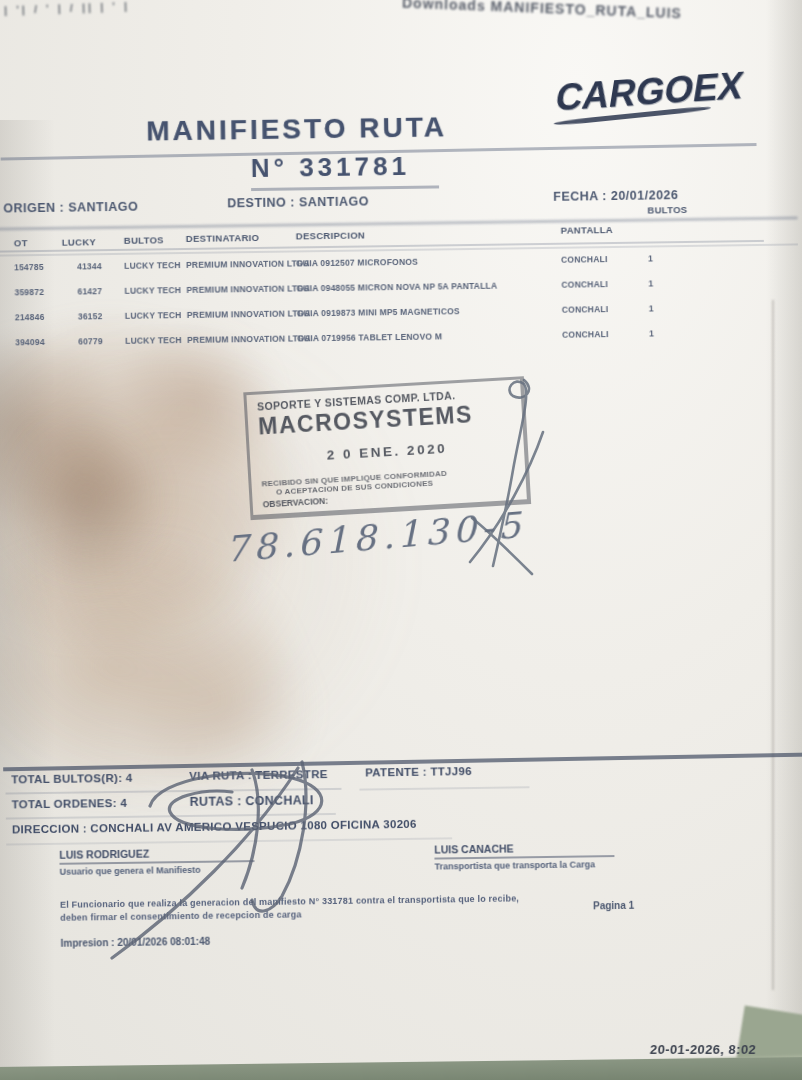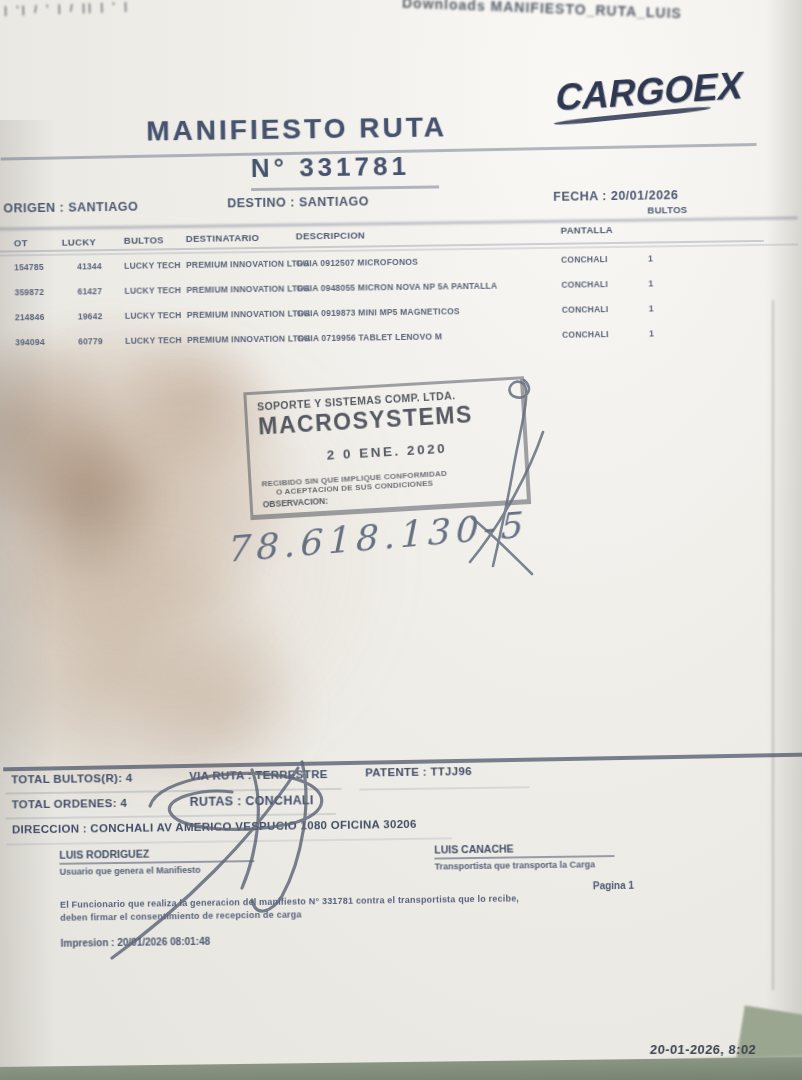--- a/index.html
+++ b/index.html
@@ -157,21 +157,21 @@
     <span class="c-ot">359872</span>
     <span class="c-guia">61427</span>
     <span class="c-cli">LUCKY TECH</span>
     <span class="c-des">PREMIUM INNOVATION LTDA</span>
     <span class="c-dsc">GUIA 0948055 MICRON NOVA NP 5A PANTALLA</span>
     <span class="c-dst">CONCHALI</span>
     <span class="c-bul">1</span>
   </div>
   <div class="abs trow" style="top:307px;">
     <span class="c-ot">214846</span>
-    <span class="c-guia">19642</span>
+    <span class="c-guia">36152</span>
     <span class="c-cli">LUCKY TECH</span>
     <span class="c-des">PREMIUM INNOVATION LTDA</span>
     <span class="c-dsc">GUIA 0919873 MINI MP5 MAGNETICOS</span>
     <span class="c-dst">CONCHALI</span>
     <span class="c-bul">1</span>
   </div>
   <div class="abs trow" style="top:332px;">
     <span class="c-ot">394094</span>
     <span class="c-guia">60779</span>
     <span class="c-cli">LUCKY TECH</span>
@@ -205,21 +205,21 @@
   <div class="abs rule u3"></div>
 
   <div class="abs sig-name" style="left:55px;top:844px;width:195px;">LUIS  RODRIGUEZ</div>
   <div class="abs sig-role" style="left:55px;top:862px;">Usuario que genera el Manifiesto</div>
   <div class="abs sig-name" style="left:430px;top:844px;width:180px;">LUIS CANACHE</div>
   <div class="abs sig-role" style="left:430px;top:862px;">Transportista que transporta la Carga</div>
 
   <div class="abs legal" style="left:55px;top:895px;">El Funcionario que realiza la generacion del manifiesto N° 331781 contra el transportista que lo recibe,</div>
   <div class="abs legal" style="left:55px;top:908px;">deben firmar el consentimiento de recepcion de carga</div>
   <div class="abs pfoot" style="left:55px;top:933px;">Impresion : 20/01/2026 08:01:48</div>
-  <div class="abs pfoot" style="left:588px;top:883px;">Pagina 1</div>
+  <div class="abs pfoot" style="left:588px;top:903px;">Pagina 1</div>
 </div>
 
 <svg class="sigsvg" width="802" height="1080" viewBox="0 0 802 1080">
 
   <g stroke="#66707f" stroke-width="2.6" fill="none" opacity="0.85" stroke-linecap="round">
     <path d="M524 380 C 536 390, 524 402, 513 396 C 504 390, 514 376, 524 384 C 531 393, 520 430, 513 470 C 507 505, 499 540, 493 566"></path>
     <path d="M543 432 C 530 470, 503 522, 470 562"></path>
     <path d="M472 518 C 492 534, 512 554, 532 574"></path>
   </g>
 

